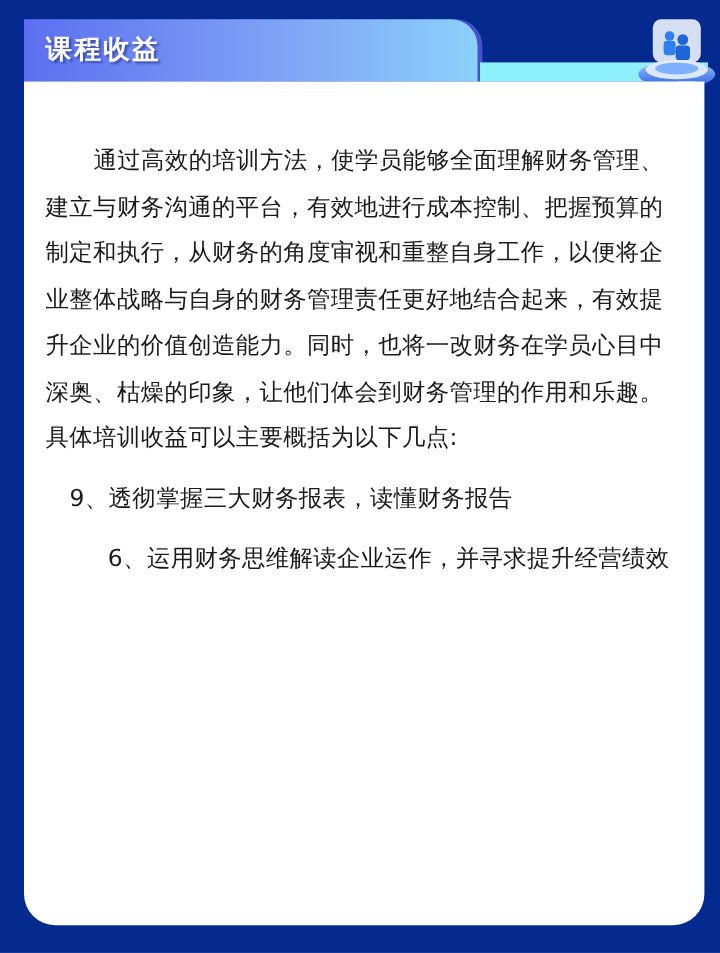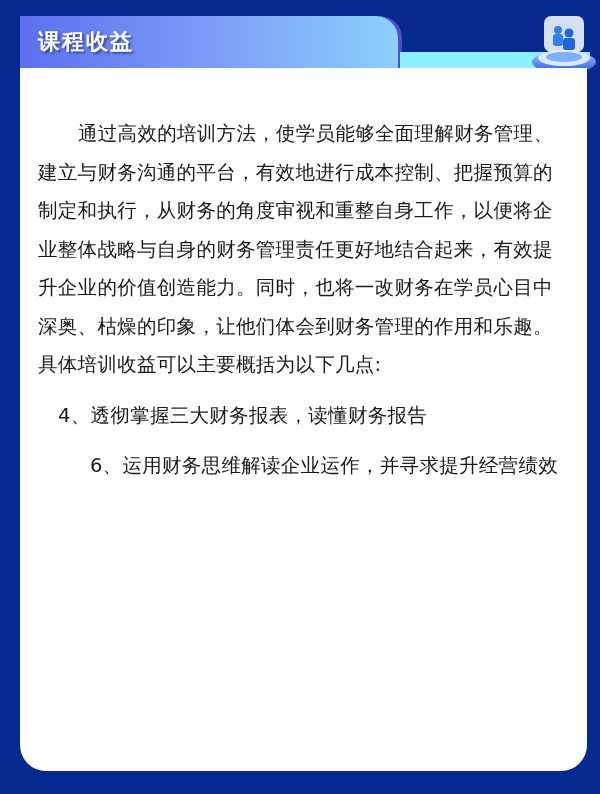--- a/index.html
+++ b/index.html
@@ -70,17 +70,17 @@
   <rect x="25" y="26" width="10" height="12" rx="3" fill="#2f7ff0"></rect>
   <circle cx="41" cy="25" r="4.5" fill="#1e66d8"></circle>
   <rect x="35" y="30" width="12" height="12" rx="3" fill="#1e66d8"></rect>
 </svg>
 
 <div class="card"></div>
 
 <p class="intro">通过高效的培训方法，使学员能够全面理解财务管理、建立与财务沟通的平台，有效地进行成本控制、把握预算的制定和执行，从财务的角度审视和重整自身工作，以便将企业整体战略与自身的财务管理责任更好地结合起来，有效提升企业的价值创造能力。同时，也将一改财务在学员心目中深奥、枯燥的印象，让他们体会到财务管理的作用和乐趣。具体培训收益可以主要概括为以下几点:</p>
 
 <ul class="list">
-  <li>4、透彻掌握三大财务报表，读懂财务报告</li>
+  <li>9、透彻掌握三大财务报表，读懂财务报告</li>
   <li class="wrap">
     <span>6、运用财务思维解读企业运作，并寻求提升经营绩效</span>
   </li>
 </ul>
 
 </body></html>

